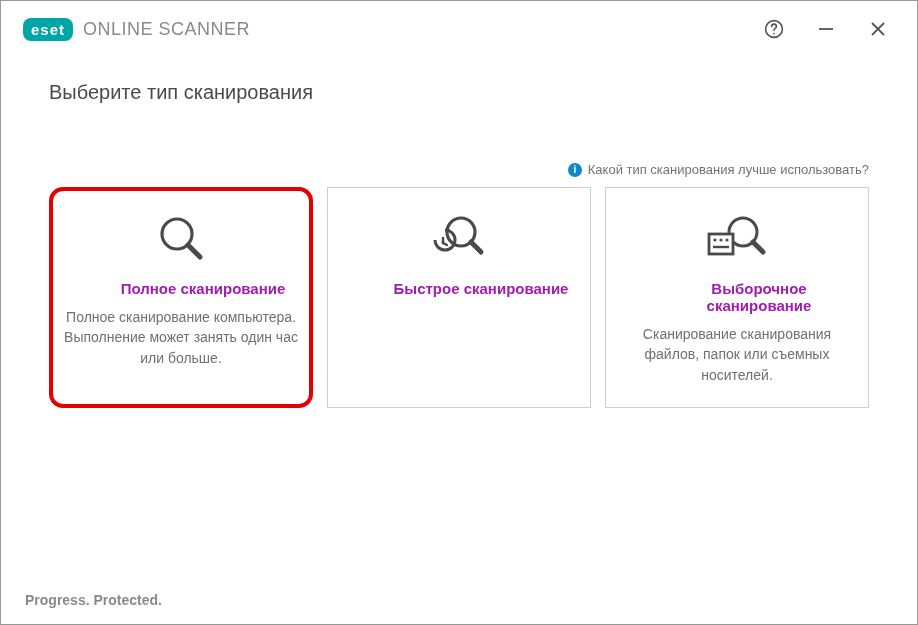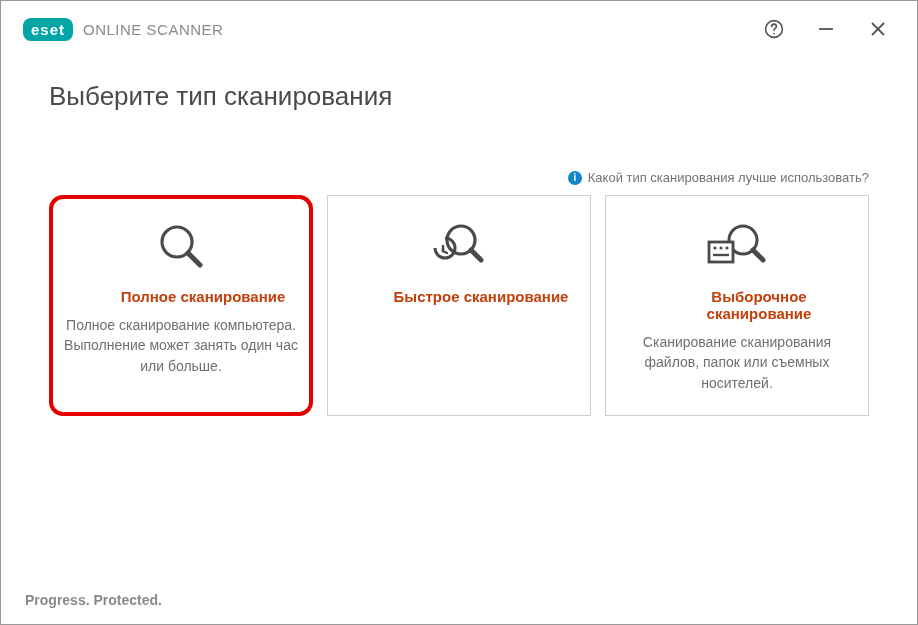--- a/index.html
+++ b/index.html
@@ -32,21 +32,21 @@
       font-weight: 700;
       font-size: 15px;
       letter-spacing: 1px;
       padding: 3px 8px;
       border-radius: 8px;
       display: inline-flex;
       align-items: center;
     }
     .product-name {
       color: #8a8a8a;
-      font-size: 15px;
+      font-size: 18px;
       font-weight: 400;
       letter-spacing: 0.5px;
     }
     .titlebar-spacer { flex: 1; }
     .title-btn {
       width: 42px;
       height: 40px;
       display: inline-flex;
       align-items: center;
       justify-content: center;
@@ -54,21 +54,21 @@
       cursor: pointer;
     }
     .title-btn svg { display: block; }
     .content {
       flex: 1;
       padding: 24px 48px 0 48px;
       display: flex;
       flex-direction: column;
     }
     .page-title {
-      font-size: 26px;
+      font-size: 20px;
       color: #4a4a4a;
       font-weight: 400;
     }
     .help-row {
       display: flex;
       justify-content: flex-end;
       align-items: center;
       gap: 6px;
       margin-top: 58px;
       margin-bottom: 10px;
@@ -112,21 +112,21 @@
     }
     .card-icon {
       height: 64px;
       display: flex;
       align-items: center;
       justify-content: center;
       color: #4a4a4a;
       margin-bottom: 10px;
     }
     .card-title {
-      color: #c2410c;
+      color: #a21caf;
       font-size: 15px;
       font-weight: 700;
       margin-bottom: 10px;
       padding-left: 44px;
     }
     .card-desc {
       color: #707070;
       font-size: 14px;
       line-height: 1.45;
     }

